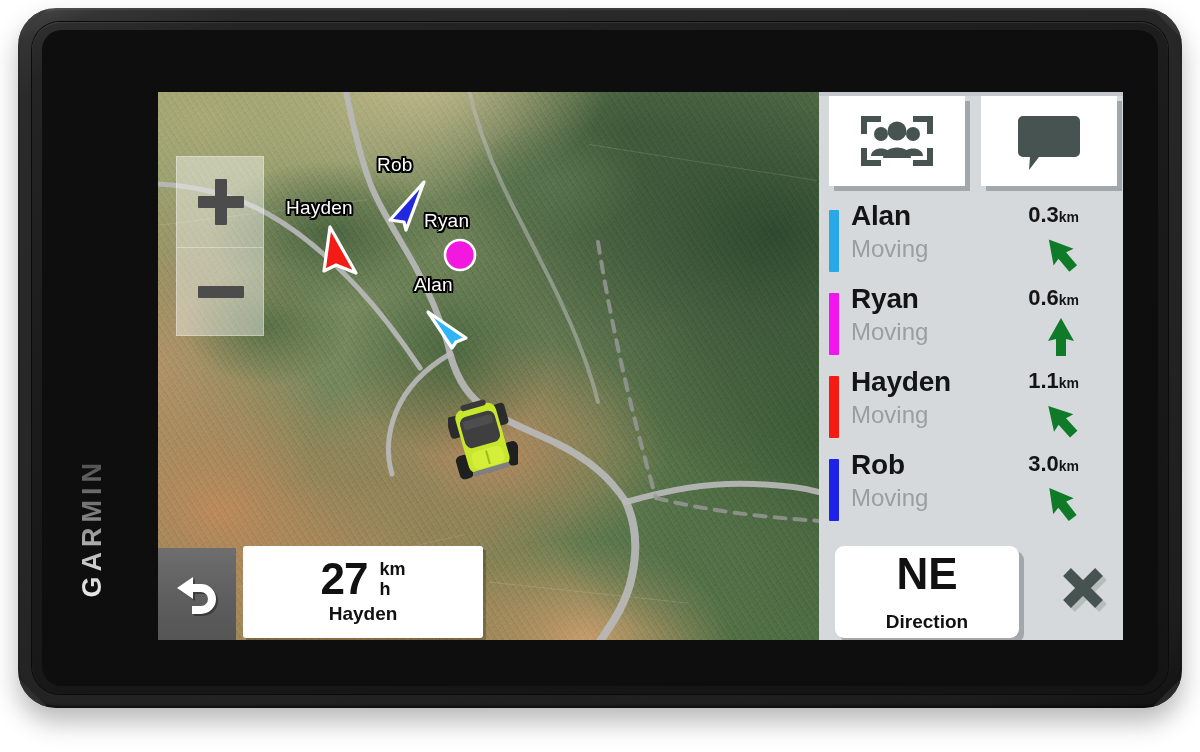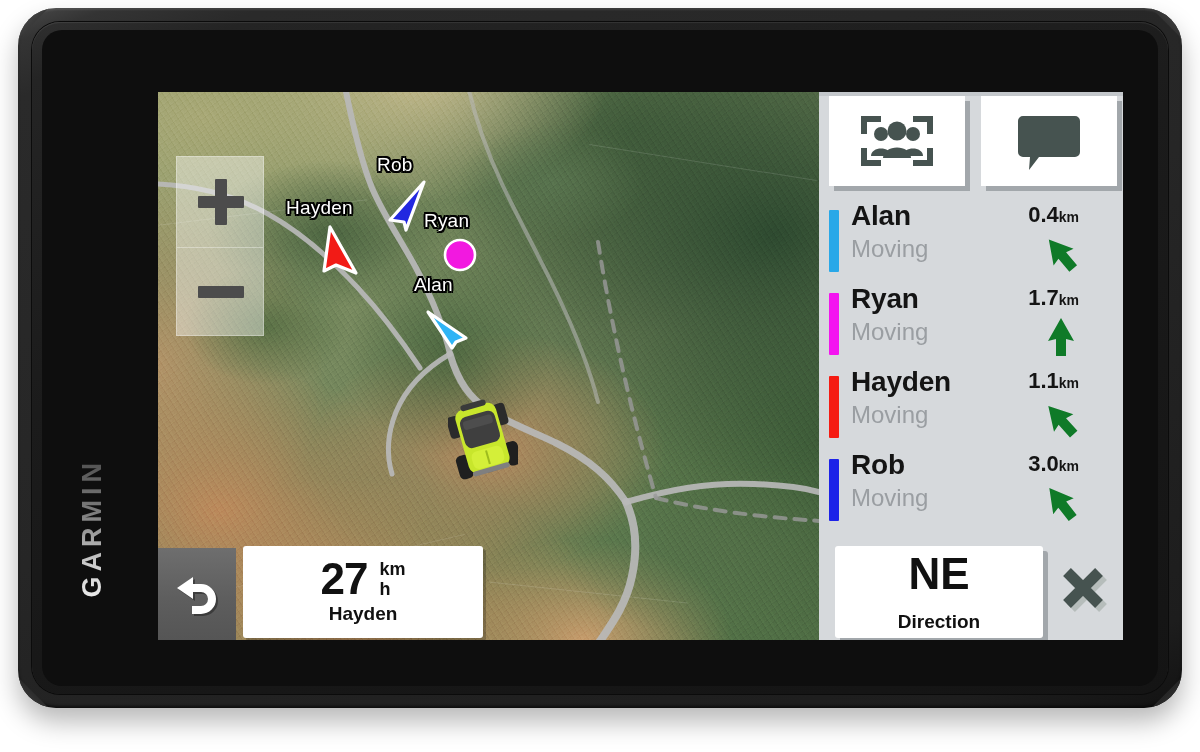--- a/index.html
+++ b/index.html
@@ -189,22 +189,22 @@
   .row{ position:absolute; left:0; width:304px; height:84px; }
   .bar{ position:absolute; left:10px; top:8px; width:10px; height:62px; border-radius:1px; }
   .nm{ position:absolute; left:32px; top:-2px; font-size:28px; font-weight:bold; color:#141414; letter-spacing:-.2px;}
   .st{ position:absolute; left:32px; top:33px; font-size:24px; color:#9a9ea2; }
   .dist{ position:absolute; right:44px; top:0px; font-size:22px; font-weight:bold; color:#141414; white-space:nowrap;}
   .dist .u{ font-size:14px; font-weight:bold; }
   .dirarrow{ position:absolute; right:42px; top:30px; width:40px; height:44px; }
 
   
   #necard{
-    position:absolute; left:16px; bottom:2px; width:208px; height:92px;
-    background:#ffffff; border-radius:3px;
+    position:absolute; left:16px; bottom:2px; width:184px; height:92px;
+    background:#ffffff; border-radius:9px;
     box-shadow:5px 5px 0 rgba(120,126,132,.55);
     display:flex; flex-direction:column; align-items:center; justify-content:center;
   }
   .ne-num{ font-size:44px; font-weight:bold; color:#111; line-height:1; letter-spacing:0px;}
   .ne-cap{ font-size:19px; font-weight:bold; color:#111; margin-top:15px; }
   #closebtn{
     position:absolute; right:10px; bottom:22px; width:62px; height:62px;
     display:flex; align-items:center; justify-content:center;
   }
 </style>
@@ -369,35 +369,35 @@
         </div>
       </div>
 
       <div id="members">
 
         <div class="row" style="top:0px;">
           <div class="bar" style="background:#29a8e8;"></div>
           <div class="nm">Alan</div>
           <div class="st">Moving</div>
           <div class="dist">
-            <span>0.4</span><span class="u">km</span>
+            <span>0.3</span><span class="u">km</span>
           </div>
           <div class="dirarrow">
             <svg width="40" height="44" viewBox="0 0 40 44" style="transform:rotate(-40deg);">
               <path d="M 20 3 L 33 26 L 25 24 L 25 41 L 15 41 L 15 24 L 7 26 Z" fill="#0f7a28"></path>
             </svg>
           </div>
         </div>
 
         <div class="row" style="top:83px;">
           <div class="bar" style="background:#f414f0;"></div>
           <div class="nm">Ryan</div>
           <div class="st">Moving</div>
           <div class="dist">
-            <span>1.7</span><span class="u">km</span>
+            <span>0.6</span><span class="u">km</span>
           </div>
           <div class="dirarrow">
             <svg width="40" height="44" viewBox="0 0 40 44" style="transform:rotate(0deg);">
               <path d="M 20 3 L 33 26 L 25 24 L 25 41 L 15 41 L 15 24 L 7 26 Z" fill="#0f7a28"></path>
             </svg>
           </div>
         </div>
 
         <div class="row" style="top:166px;">
           <div class="bar" style="background:#f51b12;"></div>

